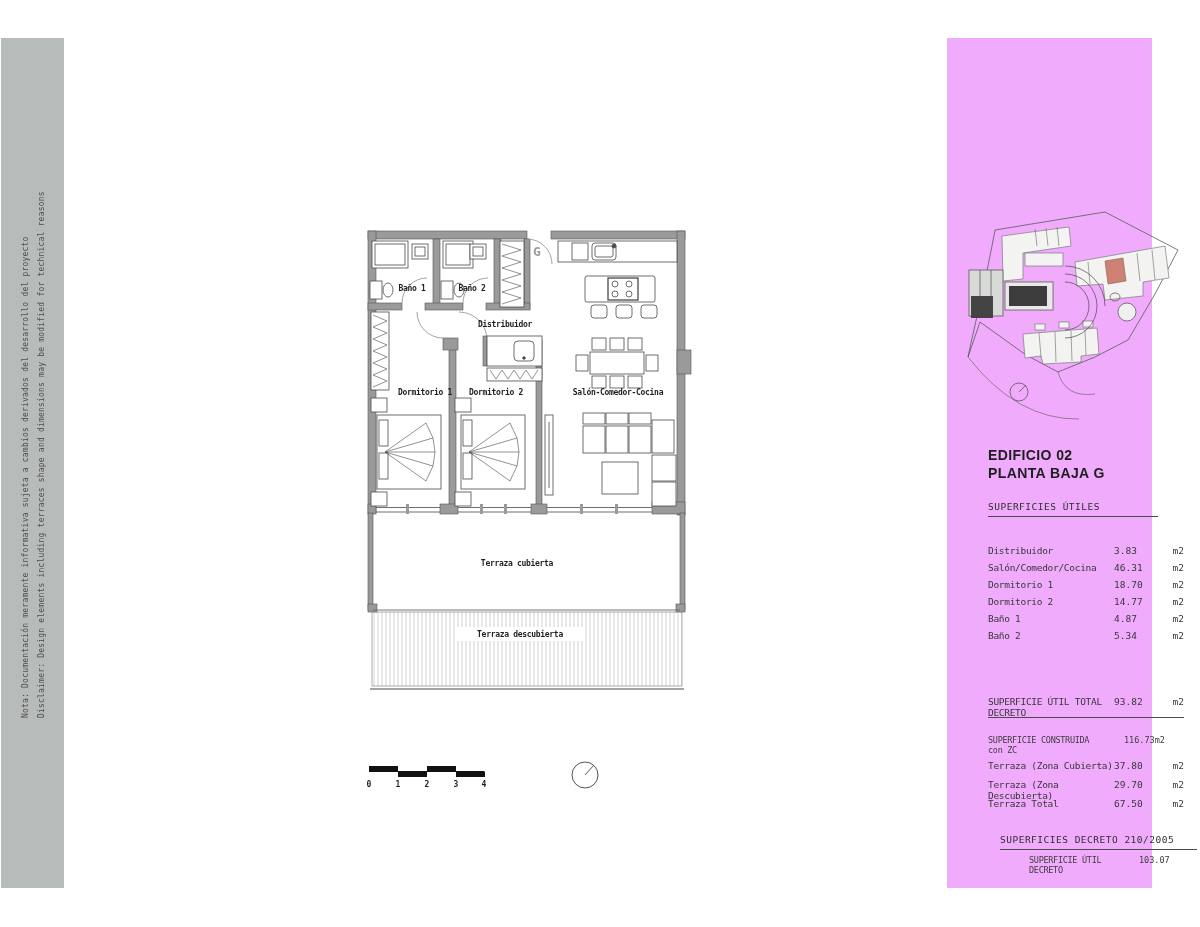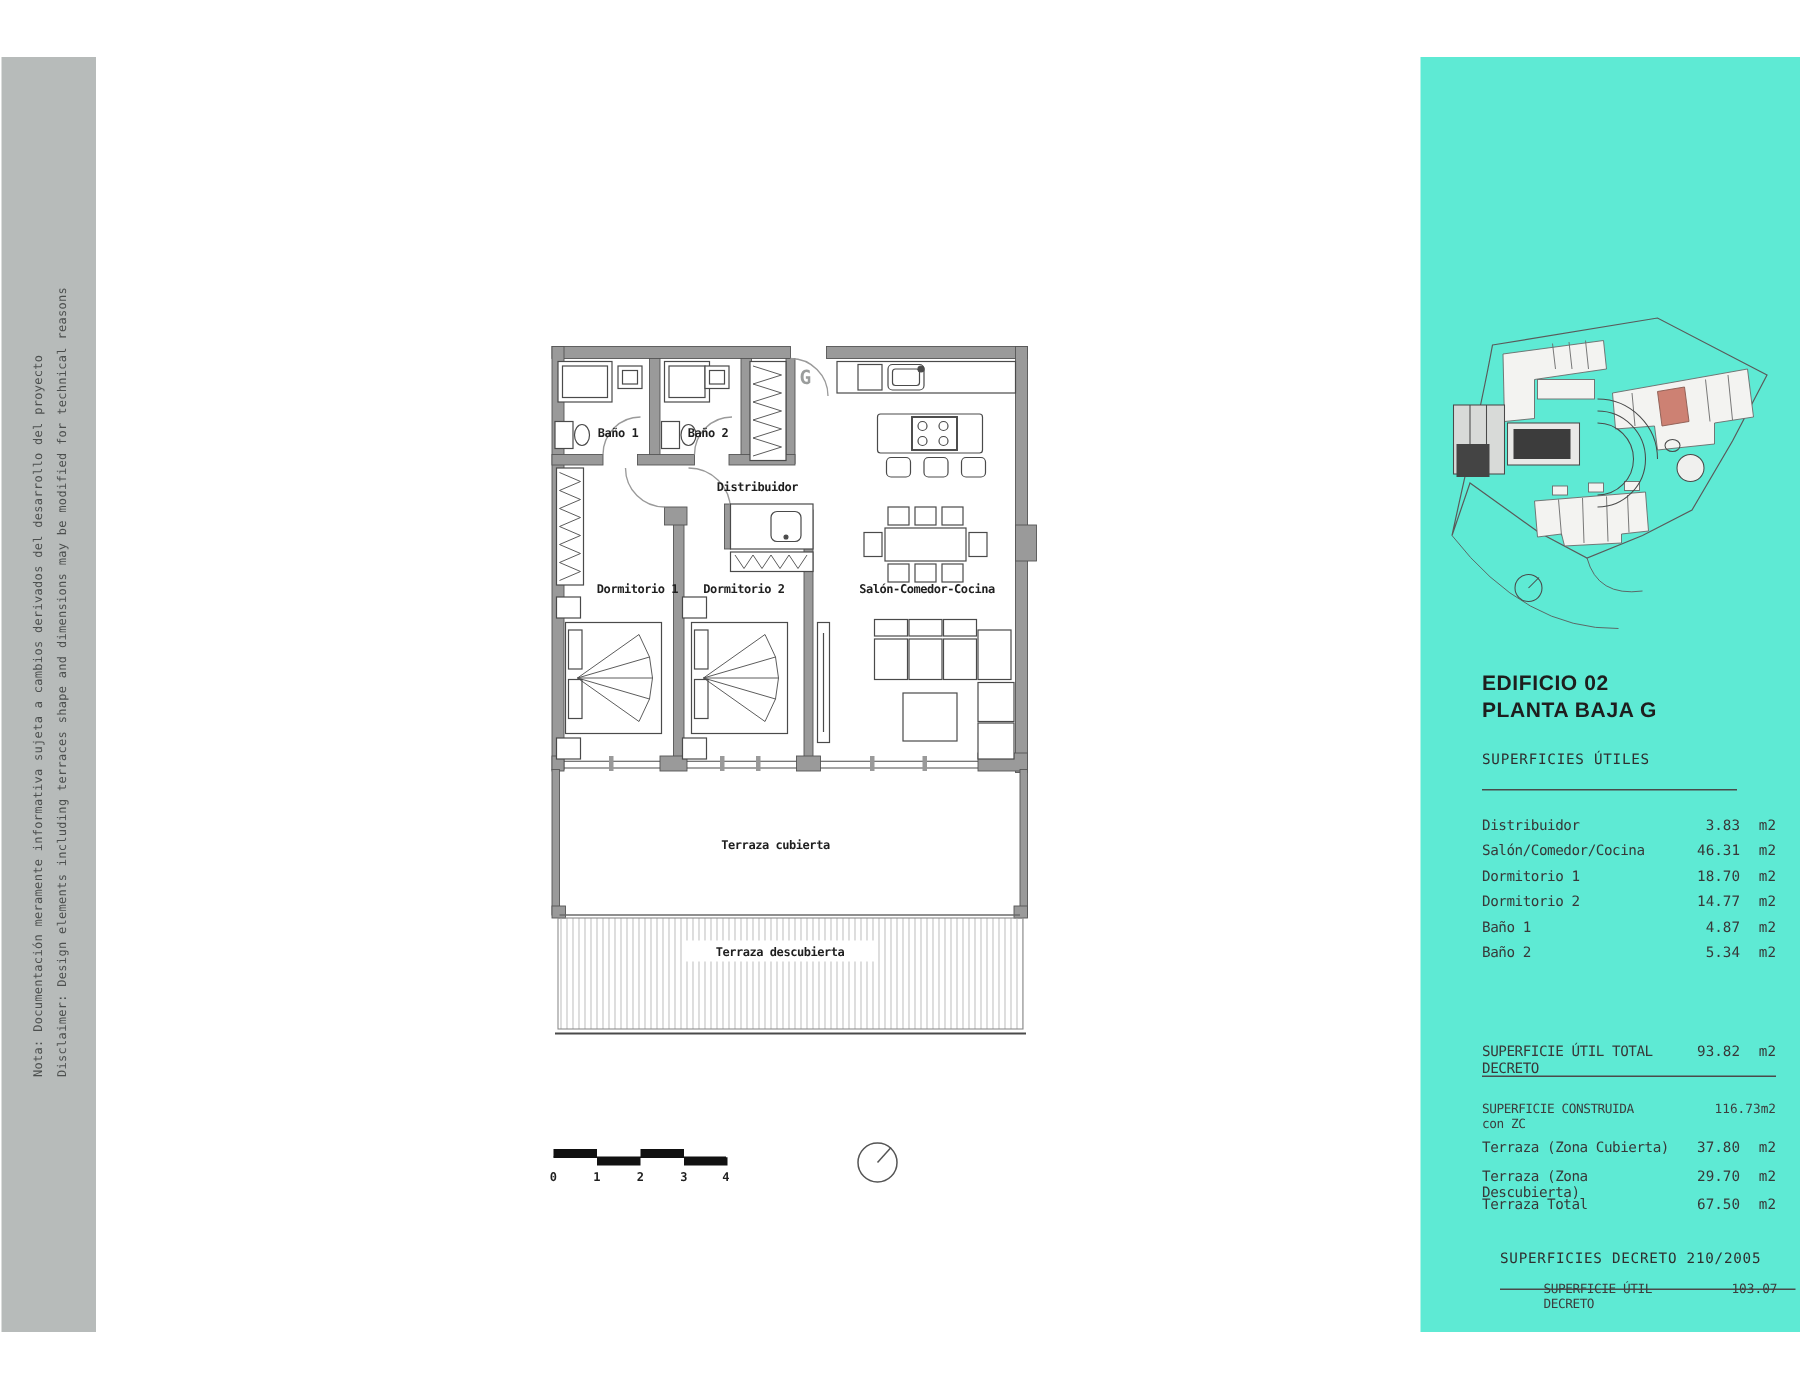--- a/index.html
+++ b/index.html
@@ -3,31 +3,31 @@
 <meta charset="utf-8">
 <style>
   html,body{margin:0;padding:0;background:#fff;}
   .page{position:relative;width:1200px;height:927px;background:#ffffff;overflow:hidden;
         font-family:"Liberation Sans", sans-serif;}
   
   .left-strip{position:absolute;left:1px;top:38px;width:63px;height:850px;background:#b7bbba;}
   .vtext{position:absolute;white-space:nowrap;transform:rotate(-90deg);transform-origin:0 0;
          font-family:"DejaVu Sans Mono", monospace;font-size:8px;color:#4c4f4e;letter-spacing:.2px;}
   
-  .right-panel{position:absolute;left:947px;top:38px;width:253px;height:850px;background:#5eead4;}
+  .right-panel{position:absolute;left:947px;top:38px;width:205px;height:850px;background:#f0abfc;}
   .site-svg{position:absolute;left:0;top:168px;}
   .p-title{position:absolute;left:41px;top:408px;font-weight:bold;font-size:14px;line-height:18px;
            color:#1e1e1e;letter-spacing:.4px;}
   .sec-h{position:absolute;left:41px;font-family:"DejaVu Sans Mono",monospace;font-size:9.5px;
-         color:#2f2f2f;letter-spacing:.5px;border-bottom:1.2px solid #4a4a4a;padding-bottom:14px;}
+         color:#2f2f2f;letter-spacing:.5px;border-bottom:1.2px solid #4a4a4a;padding-bottom:4px;}
   .rows{position:absolute;left:41px;width:196px;}
   .row{display:flex;align-items:baseline;height:17px;
        font-family:"DejaVu Sans Mono",monospace;font-size:9.5px;color:#383838;}
   .row .lbl{flex:1;letter-spacing:-.3px;}
-  .row .val{width:46px;text-align:right;}
+  .row .val{width:46px;text-align:left;}
   .row .unit{width:24px;text-align:right;}
   .row.small{font-size:8.5px;height:16px;color:#3d3d3d;gap:16px;}
   .row.total{border-bottom:1.4px solid #4a4a4a;padding-bottom:4px;font-size:9.5px;}
   .plan-svg{position:absolute;left:0;top:0;}
   text{font-family:"DejaVu Sans Mono",monospace;}
   .roomlbl{font-size:8px;font-weight:bold;fill:#1f1f1f;letter-spacing:-.3px;}
   .ticklbl{font-size:8px;font-weight:bold;fill:#1f1f1f;}
   .unitG{font-size:13px;fill:#9a9d9c;font-weight:bold;}
 </style>
 </head>

